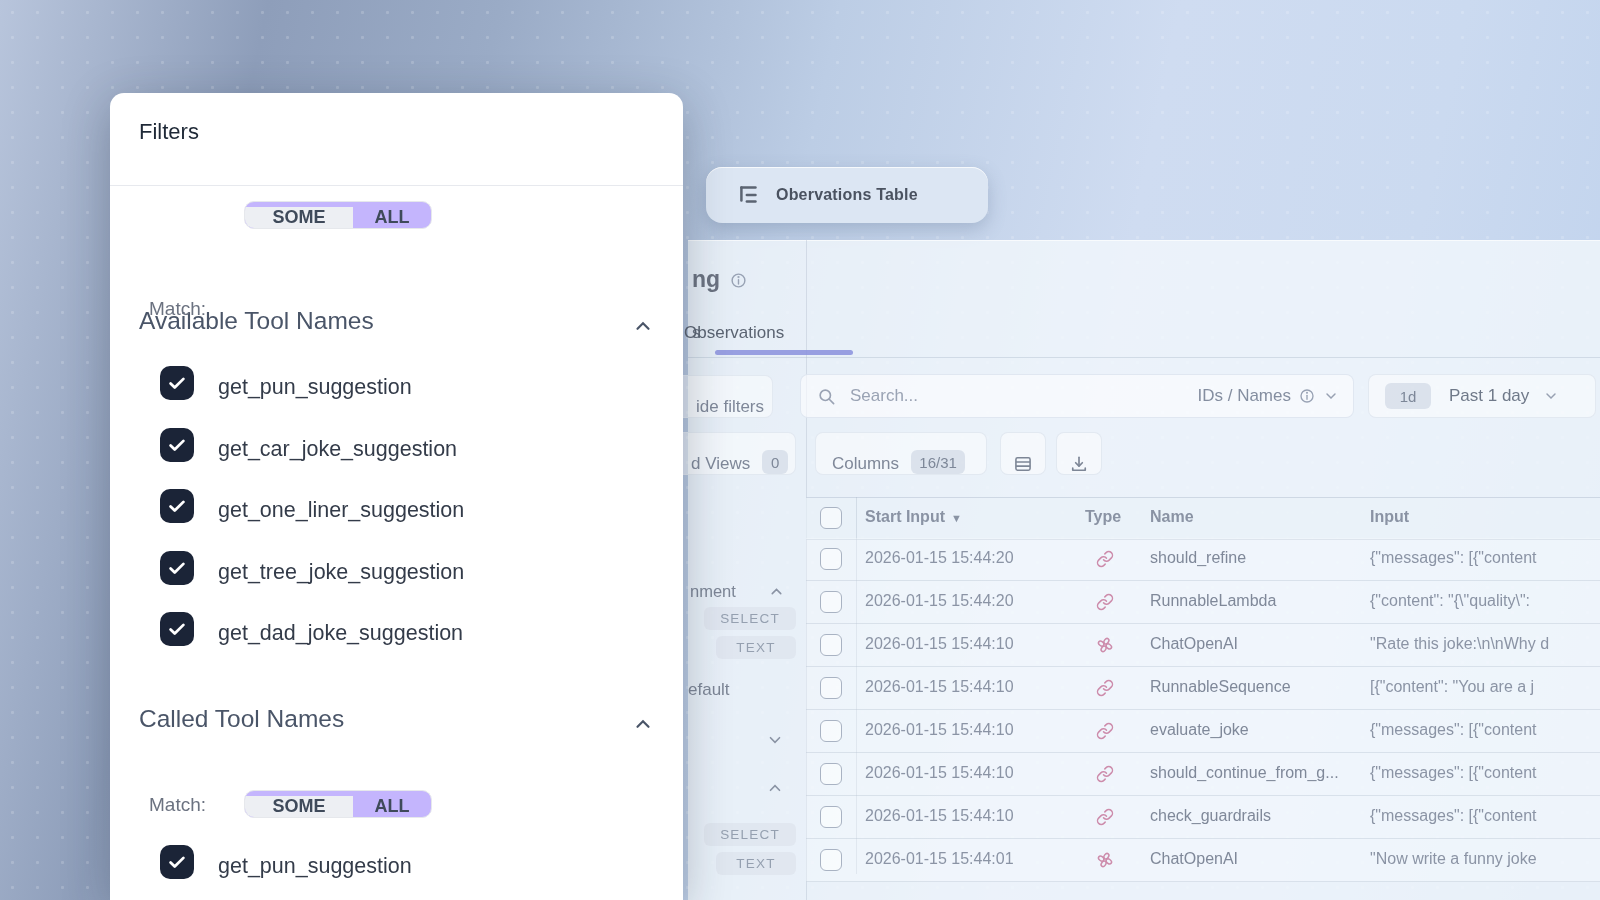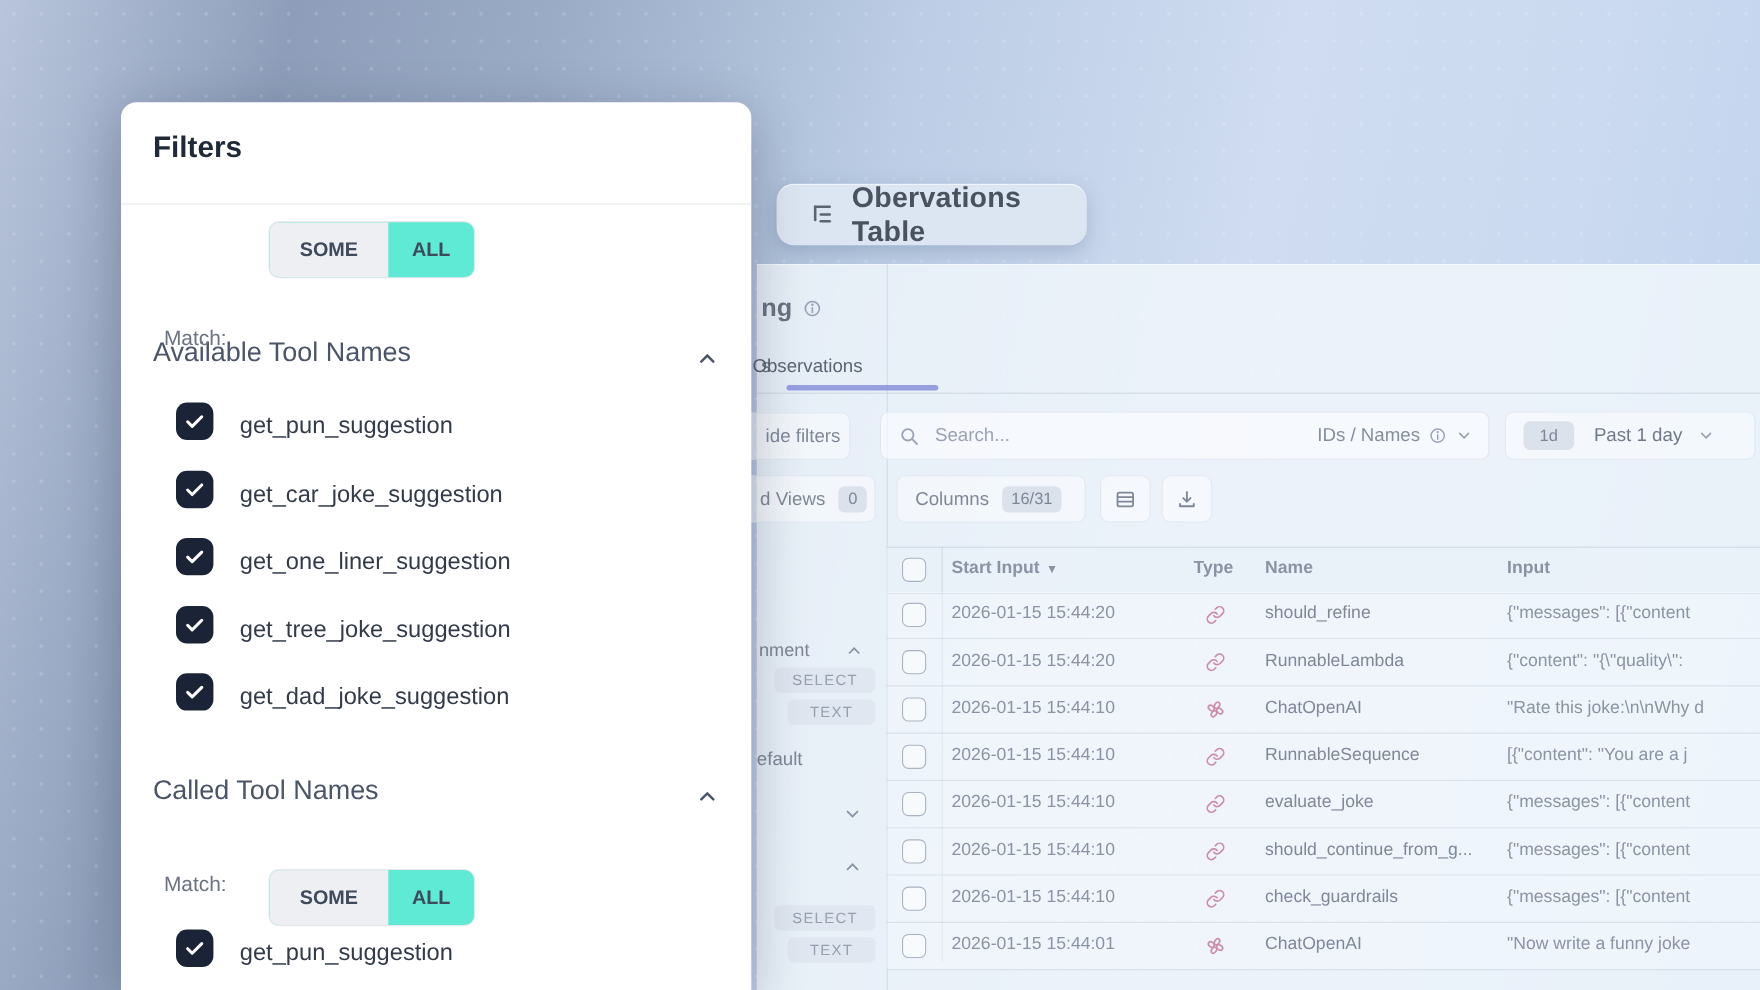--- a/index.html
+++ b/index.html
@@ -16,33 +16,33 @@
   
   .sheet{position:absolute;left:688px;top:240px;width:912px;height:660px;
     background:rgba(244,248,252,.78);border-top:1px solid rgba(255,255,255,.65);}
   .leftcol-border{position:absolute;left:806px;top:240px;width:1px;height:660px;background:rgba(168,180,198,.35);}
   .hairline{position:absolute;background:rgba(178,190,207,.45);}
 
   
   .pill{position:absolute;left:706px;top:167px;width:282px;height:56px;border-radius:16px;
     background:#dce6f3;box-shadow:0 6px 18px rgba(90,110,140,.30),inset 0 1px 0 rgba(255,255,255,.75);
     display:flex;align-items:center;cursor:pointer;}
-  .pill .lbl{font-size:26px;font-weight:700;color:#4a5260;margin-left:14px;letter-spacing:.2px;}
+  .pill .lbl{font-size:16px;font-weight:700;color:#4a5260;margin-left:14px;letter-spacing:.2px;}
   .pill svg{margin-left:30px;}
 
   
   .pg-title{position:absolute;left:692px;top:266px;font-size:23px;font-weight:700;color:#6b7280;}
   .pg-info{position:absolute;left:730px;top:272px;}
   .tab-frag{position:absolute;left:692px;top:323px;font-size:17px;color:#6b7382;}
   .tab-active{position:absolute;left:684px;top:323px;font-size:17px;color:#5b6472;cursor:pointer;}
   .tab-underline{position:absolute;left:715px;top:350px;width:138px;height:4.5px;border-radius:3px;background:#8a90dd;opacity:.85;}
 
   
   .btn{position:absolute;border-radius:8px;background:rgba(255,255,255,.48);
-    border:1px solid rgba(224,231,240,.9);display:flex;align-items:center;cursor:pointer;}
+    border:1px solid rgba(224,231,240,.9);display:flex;align-items:flex-end;cursor:pointer;}
   .btn .t{font-size:17px;color:#7f8899;}
   .badge{background:rgba(211,219,231,.75);border-radius:6px;color:#7d8798;font-size:15px;
     display:flex;align-items:center;justify-content:center;}
   .searchbox{position:absolute;left:800px;top:374px;width:552px;height:42px;border-radius:8px;
     background:rgba(253,254,255,.62);border:1px solid rgba(222,230,240,.9);display:flex;align-items:center;}
   .searchbox .ph{font-size:17px;color:#9aa3b4;margin-left:14px;}
   .scope{margin-left:auto;margin-right:14px;display:flex;align-items:center;gap:8px;cursor:pointer;}
   .scope .t{font-size:17px;color:#848ea0;}
   .range{position:absolute;left:1368px;top:374px;width:226px;height:42px;border-radius:8px;
     background:rgba(255,255,255,.48);border:1px solid rgba(224,231,240,.9);display:flex;align-items:center;cursor:pointer;}
@@ -68,27 +68,27 @@
   .sortglyph{font-size:11px;color:#8a93a4;margin-left:6px;}
 
   
   .frag{position:absolute;font-size:16.5px;color:#7d8696;white-space:nowrap;}
   .fragbadge{position:absolute;height:23px;border-radius:6px;background:rgba(221,227,237,.7);
     color:#95a0b0;font-size:13.5px;letter-spacing:1.2px;display:flex;align-items:center;justify-content:center;}
 
   
   .drawer{position:absolute;left:110px;top:93px;width:573px;height:807px;background:#fff;
     border-radius:14px 14px 0 0;box-shadow:0 12px 48px rgba(25,35,55,.28);}
-  .drawer .title{position:absolute;left:29px;top:26px;font-size:27px;font-weight:700;color:#1f2937;}
+  .drawer .title{position:absolute;left:29px;top:26px;font-size:22px;font-weight:400;color:#1f2937;}
   .drawer .divider{position:absolute;left:0;top:92px;width:100%;height:1px;background:#e7e9ee;}
   .sec-title{position:absolute;left:29px;font-size:24.5px;font-weight:500;color:#4a5568;}
   .sec-chev{position:absolute;left:522px;cursor:pointer;}
   .match-lbl{position:absolute;left:39px;font-size:19px;color:#6b7280;}
   .toggle{position:absolute;left:134px;display:flex;border:1px solid #e6e8ec;border-radius:10px;
-    overflow:hidden;background:#5eead4;height:52px;box-sizing:border-box;}
+    overflow:hidden;background:#c4b5fd;height:28px;box-sizing:border-box;align-items:flex-end;}
   .toggle .opt{display:flex;align-items:center;justify-content:center;font-size:18px;font-weight:700;
     color:#3f4a5a;cursor:pointer;}
   .toggle .opt.sel{background:#edeff3;}
   .opt.o0{width:108px;}
   .opt.o1{width:78px;}
   .fitem{position:absolute;left:50px;display:flex;align-items:flex-end;gap:24px;}
   .fchk{width:34px;height:34px;border-radius:10px;background:#1b2437;display:flex;align-items:center;
     justify-content:center;cursor:pointer;flex:none;}
   .fitem .lb{font-size:21.5px;color:#333b49;}
 </style>

